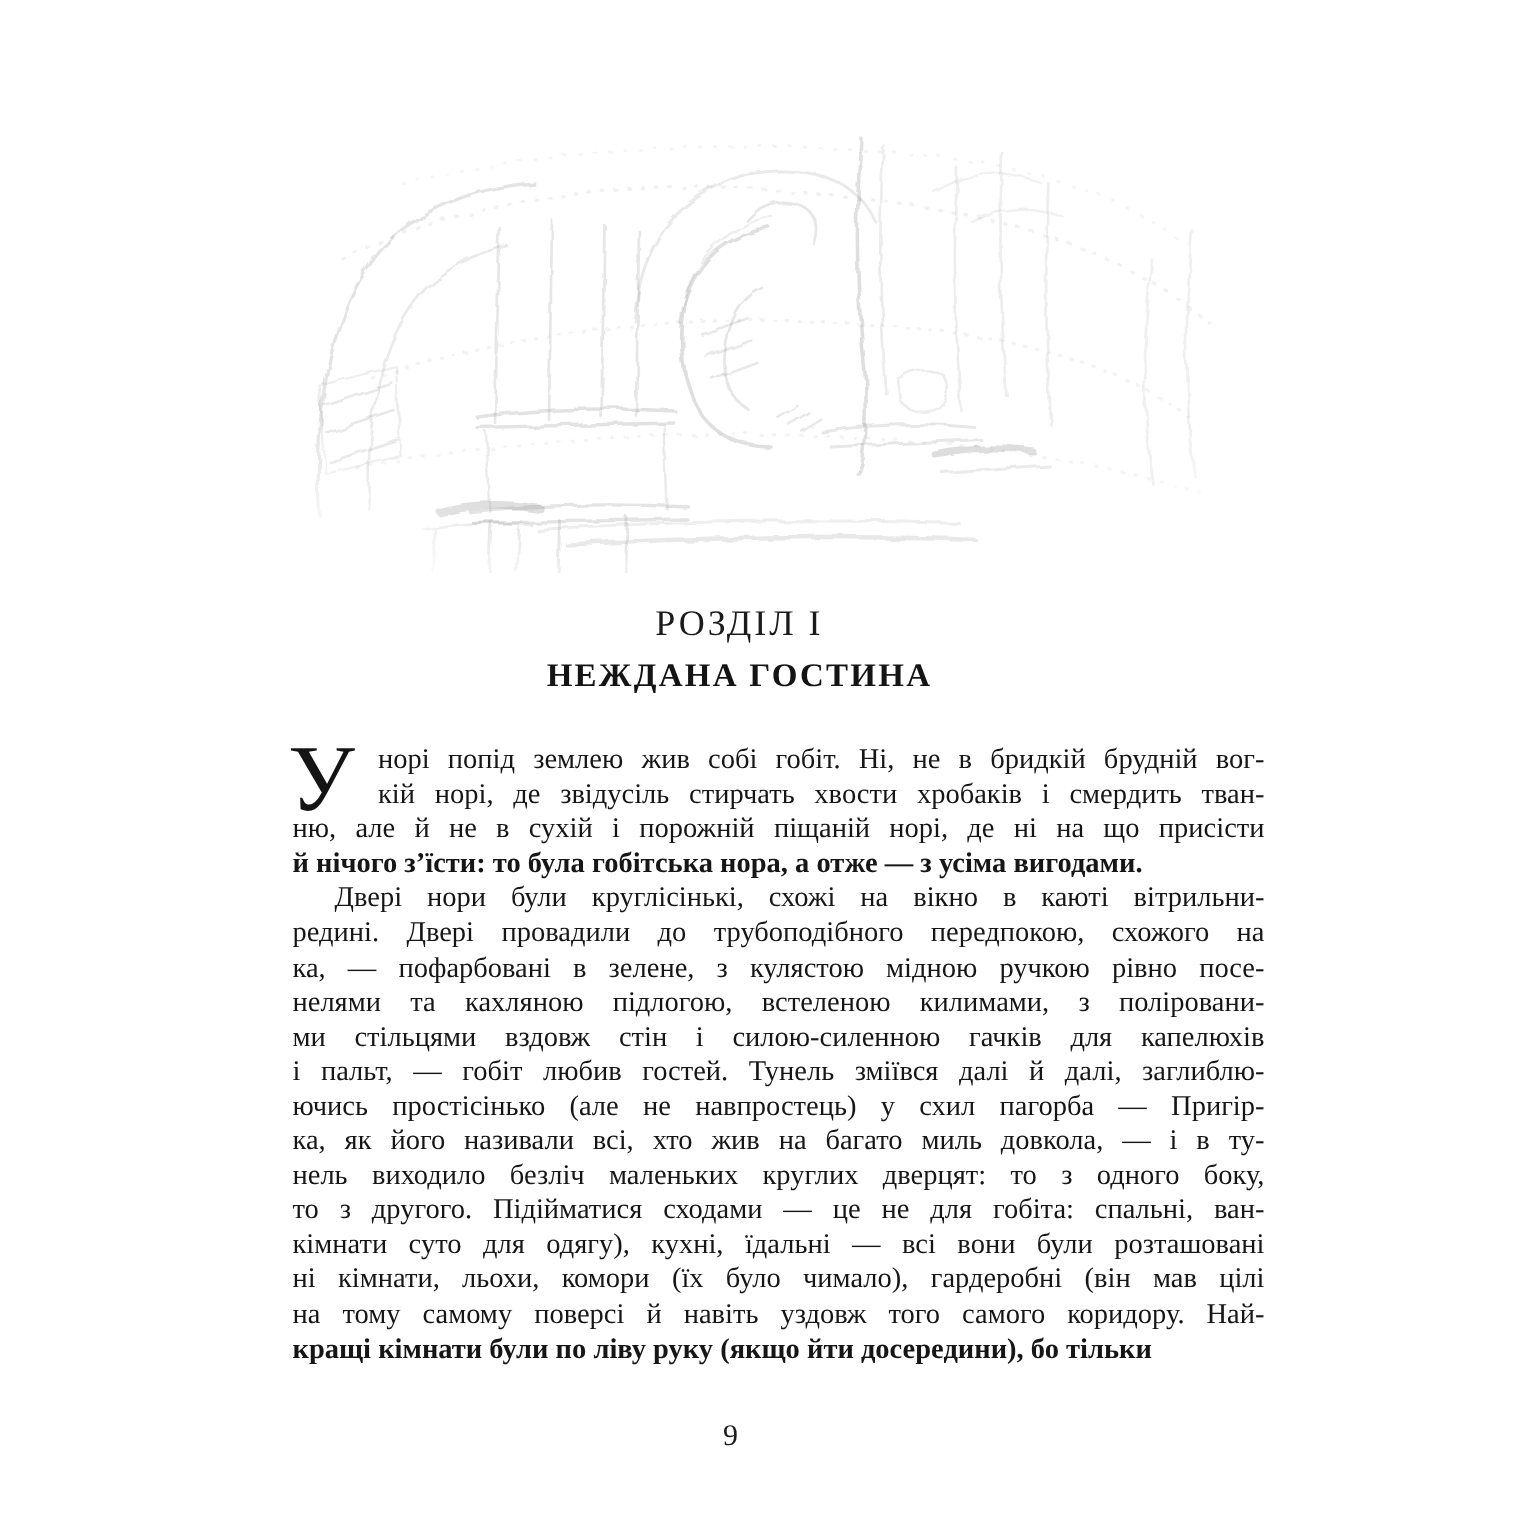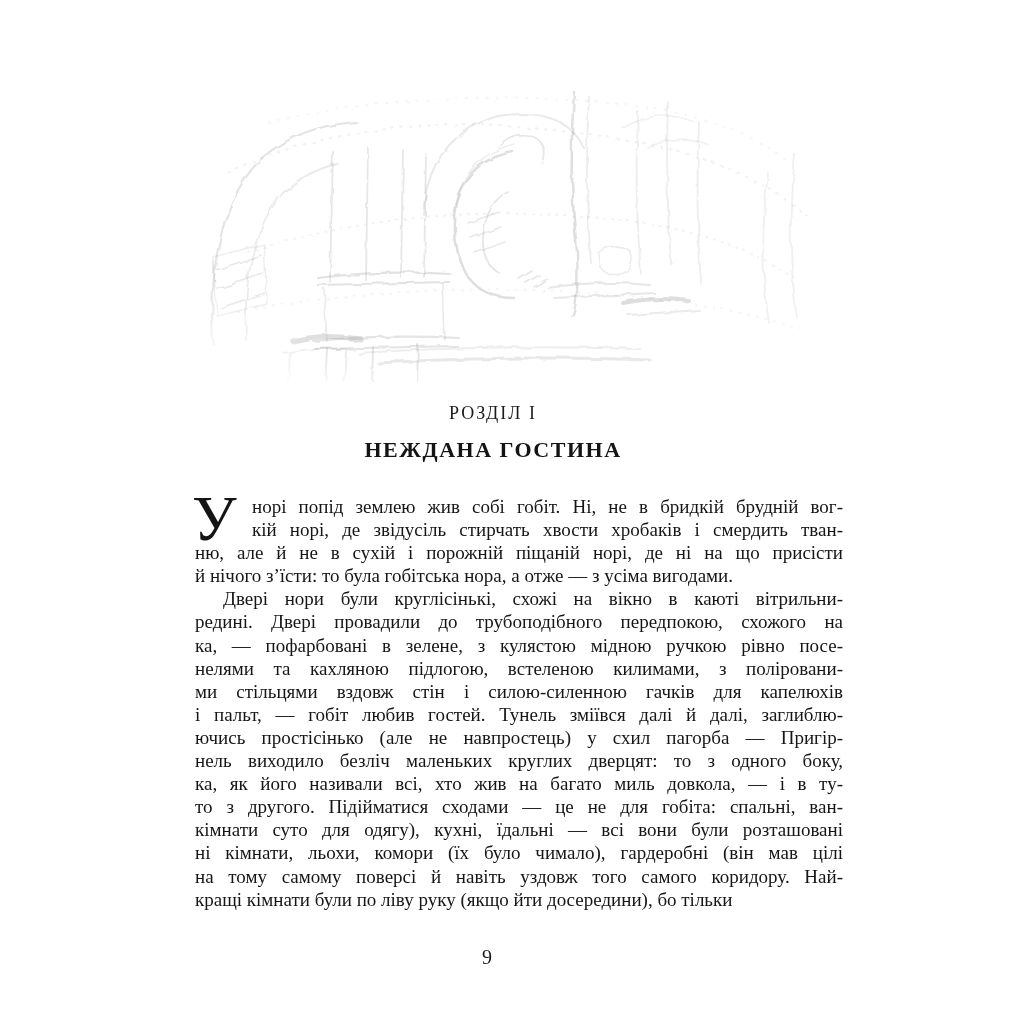--- a/index.html
+++ b/index.html
@@ -18,21 +18,21 @@
   .illustration {
     position: absolute;
     left: 168px; top: 52px;
     width: 680px; height: 330px;
   }
   .chapter-label {
     position: absolute;
     left: 0; top: 403px;
     width: 986px;
     text-align: center;
-    font-size: 18px;
+    font-size: 24px;
     letter-spacing: 2px;
     color: #1b1b1b;
   }
   .chapter-title {
     position: absolute;
     left: 0; top: 437px;
     width: 986px;
     margin: 0;
     text-align: center;
     font-size: 22px;
@@ -54,21 +54,21 @@
   }
   .line {
     font-size: 19px;
     line-height: 23.1px;
     height: 23.1px;
     text-align: justify;
     text-align-last: justify;
     white-space: normal;
     overflow: visible;
   }
-  .line.para-end { text-align-last: left; }
+  .line.para-end { text-align-last: left; font-weight: bold; }
   .line.dc-indent { padding-left: 57px; }
   .line.first-indent { padding-left: 28px; }
   .folio {
     position: absolute;
     left: 0; top: 946px;
     width: 974px;
     text-align: center;
     font-size: 20px;
     color: #1b1b1b;
   }
@@ -154,22 +154,22 @@
         <div class="line para-end">й нічого з’їсти: то була гобітська нора, а отже — з усіма вигодами.</div>
       </div>
     <div>
         <div class="line first-indent">Двері нори були круглісінькі, схожі на вікно в каюті вітрильни-</div>
         <div class="line">редині. Двері провадили до трубоподібного передпокою, схожого на</div>
         <div class="line">ка, — пофарбовані в зелене, з кулястою мідною ручкою рівно посе-</div>
         <div class="line">нелями та кахляною підлогою, встеленою килимами, з поліровани-</div>
         <div class="line">ми стільцями вздовж стін і силою-силенною гачків для капелюхів</div>
         <div class="line">і пальт, — гобіт любив гостей. Тунель зміївся далі й далі, заглиблю-</div>
         <div class="line">ючись простісінько (але не навпростець) у схил пагорба — Пригір-</div>
+        <div class="line">ка, як його називали всі, хто жив на багато миль довкола, — і в ту-</div>
         <div class="line">нель виходило безліч маленьких круглих дверцят: то з одного боку,</div>
-        <div class="line">ка, як його називали всі, хто жив на багато миль довкола, — і в ту-</div>
         <div class="line">то з другого. Підійматися сходами — це не для гобіта: спальні, ван-</div>
         <div class="line">кімнати суто для одягу), кухні, їдальні — всі вони були розташовані</div>
         <div class="line">ні кімнати, льохи, комори (їх було чимало), гардеробні (він мав цілі</div>
         <div class="line">на тому самому поверсі й навіть уздовж того самого коридору. Най-</div>
         <div class="line para-end">кращі кімнати були по ліву руку (якщо йти досередини), бо тільки</div>
       </div>
   </div>
 
   <div class="folio">9</div>
 </div>

